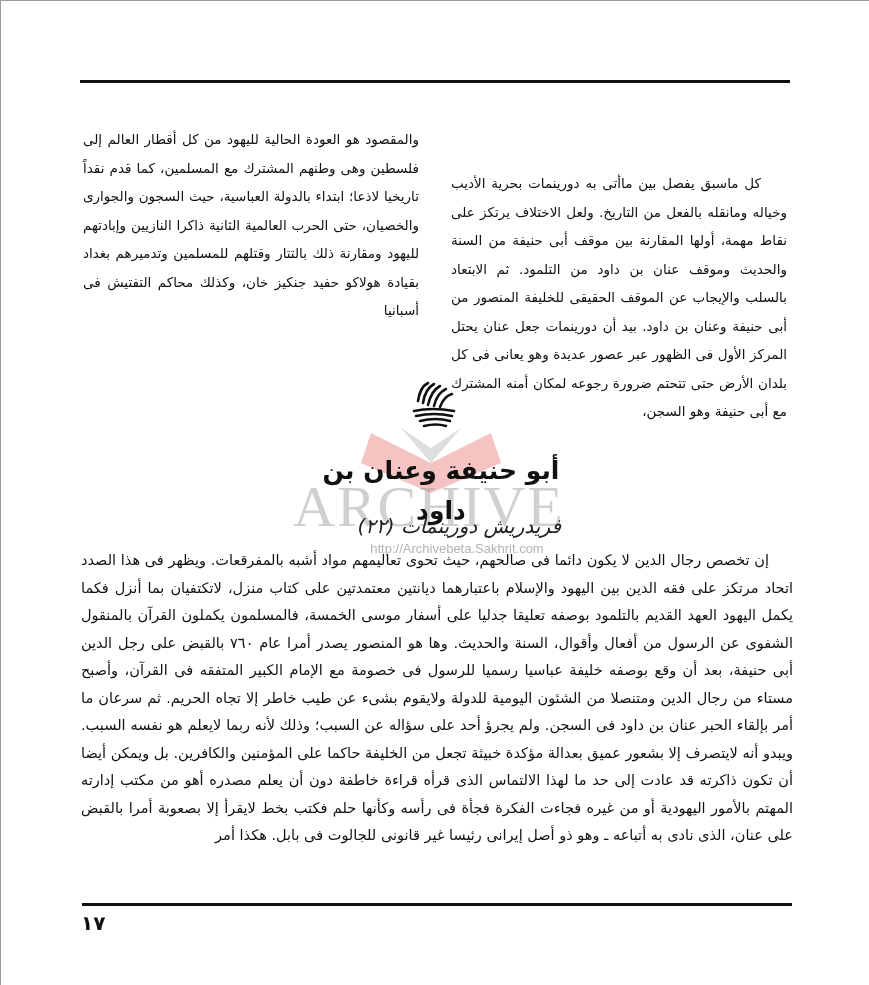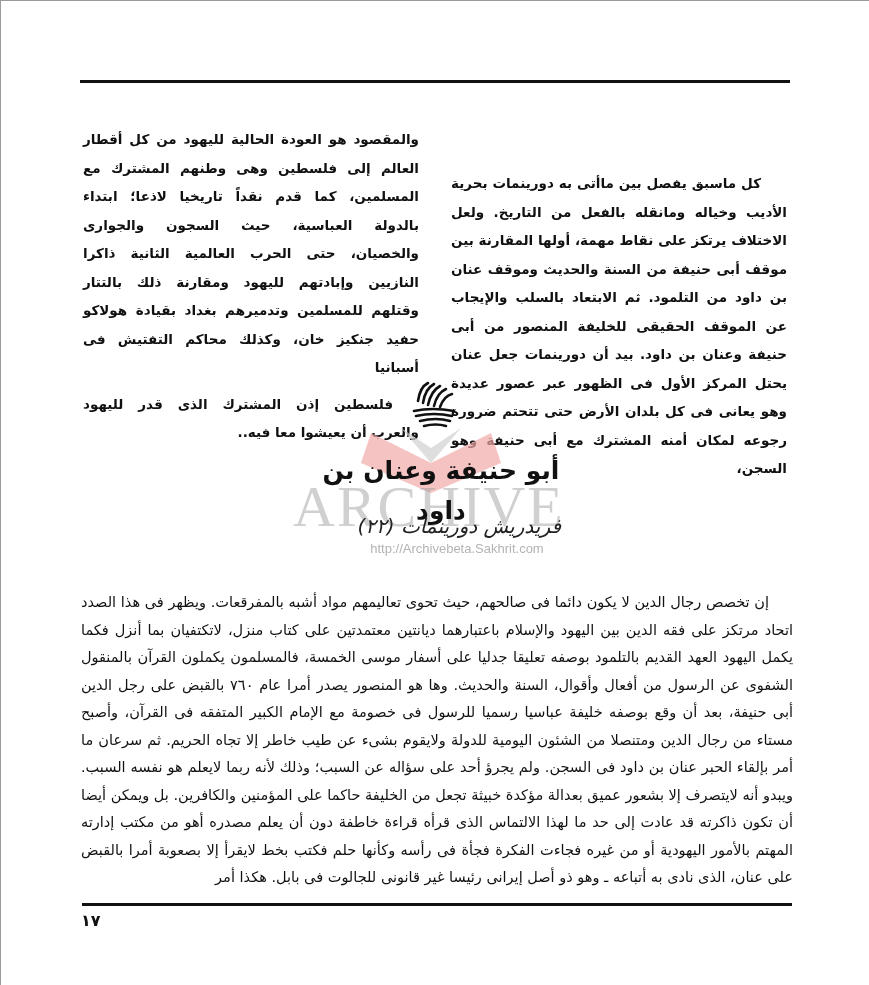--- a/index.html
+++ b/index.html
@@ -6,29 +6,29 @@
     body {
       width: 869px; height: 985px; background: #ffffff; position: relative; overflow: hidden;
       font-family: "DejaVu Sans", sans-serif; color: #111;
       border-top: 1px solid #9a9a9a; border-left: 1px solid #9a9a9a; box-sizing: border-box;
     }
     .rule { position: absolute; height: 3px; background: #111; }
     .rule.top { left: 79px; top: 79px; width: 710px; }
     .rule.bottom { left: 81px; top: 902px; width: 710px; }
     .col {
       position: absolute; direction: rtl; text-align: justify; text-align-last: right;
-      font-size: 13.5px; line-height: 28.5px; font-weight: bold;
+      font-size: 13.5px; line-height: 28.5px; font-weight: normal;
     }
     .col.right { left: 450px; top: 124px; width: 336px; margin-top: 44px; }
     .col.left { left: 82px; top: 124px; width: 336px; }
     .col p { margin: 0; }
     .col p.indent { text-indent: 26px; }
     .col p.gap { margin-top: 8px; }
     .body-text {
-      position: absolute; left: 80px; top: 588px; width: 712px; direction: rtl;
+      position: absolute; left: 80px; top: 546px; width: 712px; direction: rtl;
       text-align: justify; text-align-last: right;
       font-size: 14.5px; line-height: 27.5px; font-weight: normal;
     }
     .body-text p { margin: 0; text-indent: 24px; }
     .logo { position: absolute; left: 405px; top: 378px; width: 56px; height: 50px; }
     .watermark-book { position: absolute; left: 340px; top: 422px; width: 180px; height: 80px; }
     .title {
       position: absolute; left: 300px; top: 450px; width: 280px; text-align: center;
       direction: rtl; font-size: 25px; font-weight: 900; color: #111; letter-spacing: -0.5px;
       font-family: "DejaVu Sans", sans-serif; line-height: 40px;
@@ -41,36 +41,35 @@
     .author {
       position: absolute; left: 320px; top: 510px; width: 240px; text-align: right;
       direction: rtl; font-size: 20px; font-style: italic; color: #222; line-height: 30px;
       font-family: "DejaVu Sans", sans-serif;
     }
     .wm-url {
       position: absolute; left: 336px; top: 540px; width: 240px; text-align: center;
       font-family: "Liberation Sans", sans-serif; font-size: 13px; color: rgba(160,160,160,0.8);
     }
     .page-number {
-      position: absolute; left: 80px; top: 910px; font-size: 16px; font-weight: bold;
+      position: absolute; left: 80px; top: 910px; font-size: 20px; font-weight: bold;
       font-family: "DejaVu Sans", sans-serif; color: #111;
     }
   </style>
 </head>
 <body>
 
 <div class="rule top"></div>
 
 <div class="col right">
   <p class="indent">كل ماسبق يفصل بين ماأتى به دورينمات بحرية الأديب وخياله ومانقله بالفعل من التاريخ. ولعل الاختلاف يرتكز على نقاط مهمة، أولها المقارنة بين موقف أبى حنيفة من السنة والحديث وموقف عنان بن داود من التلمود. ثم الابتعاد بالسلب والإيجاب عن الموقف الحقيقى للخليفة المنصور من أبى حنيفة وعنان بن داود. بيد أن دورينمات جعل عنان يحتل المركز الأول فى الظهور عبر عصور عديدة وهو يعانى فى كل بلدان الأرض حتى تتحتم ضرورة رجوعه لمكان أمنه المشترك مع أبى حنيفة وهو السجن،</p>
 </div>
 
 <div class="col left">
   <p>والمقصود هو العودة الحالية لليهود من كل أقطار العالم إلى فلسطين وهى وطنهم المشترك مع المسلمين، كما قدم نقداً تاريخيا لاذعا؛ ابتداء بالدولة العباسية، حيث السجون والجوارى والخصيان، حتى الحرب العالمية الثانية ذاكرا النازيين وإبادتهم لليهود ومقارنة ذلك بالتتار وقتلهم للمسلمين وتدميرهم بغداد بقيادة هولاكو حفيد جنكيز خان، وكذلك محاكم التفتيش فى أسبانيا</p>
-  <p class="indent gap">فلسطين إذن المشترك الذى قدر لليهود والعرب أن يعيشوا معا فيه..</p>
 </div>
 
 <svg class="watermark-book" viewBox="0 0 180 80">
   <path d="M90 70 L20 40 L30 10 L90 40 Z" fill="#f2a9a9" opacity="0.7"></path>
   <path d="M90 70 L160 40 L150 10 L90 40 Z" fill="#f2a9a9" opacity="0.7"></path>
   <path d="M90 40 L60 5 L90 25 L120 5 Z" fill="#d0d0d0" opacity="0.7"></path>
 </svg>
 
 <svg class="logo" viewBox="0 0 56 50">
   <g fill="none" stroke="#111" stroke-width="2.6" stroke-linecap="round">

